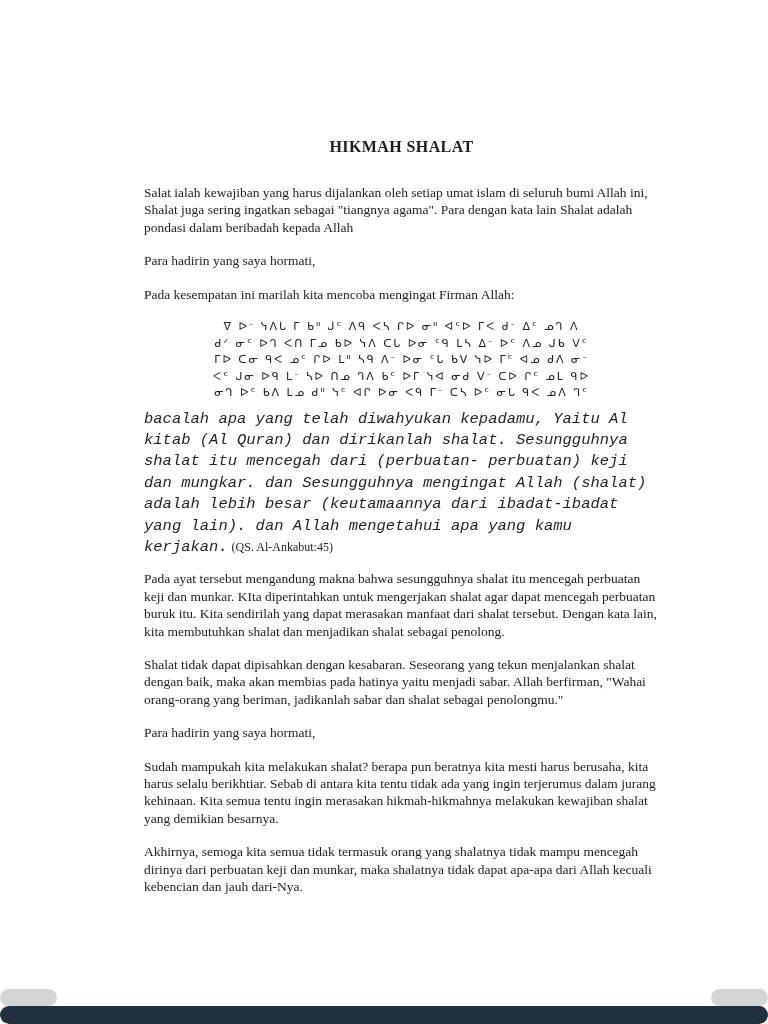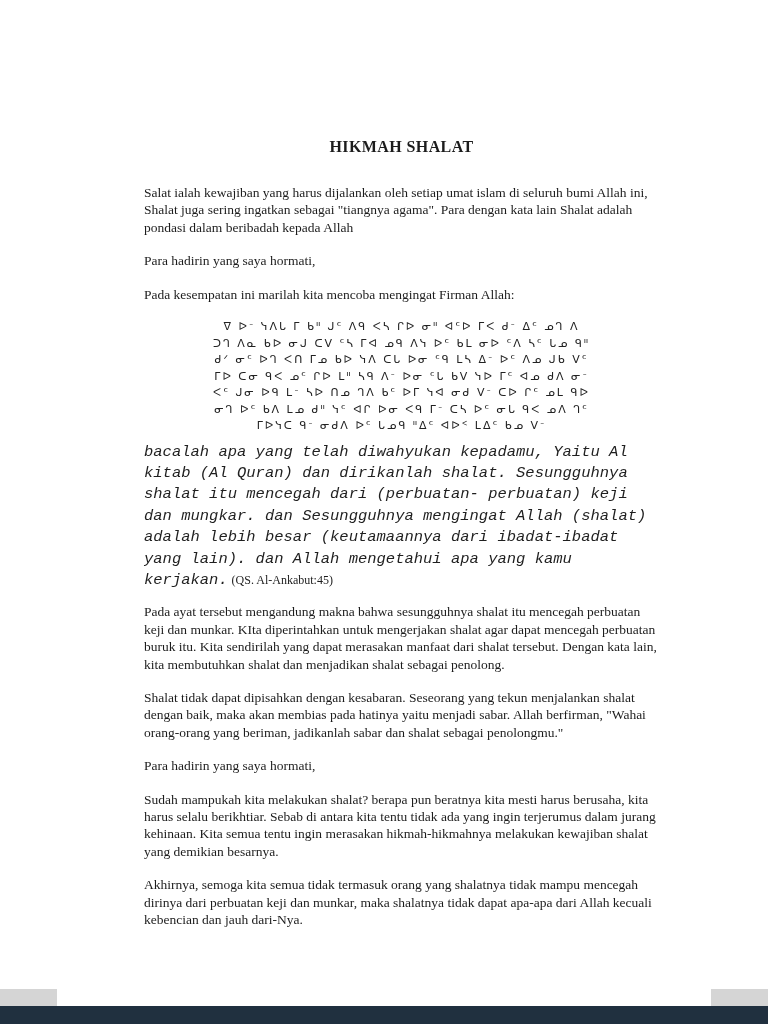--- a/index.html
+++ b/index.html
@@ -1,15 +1,15 @@
 <!DOCTYPE html>
 <html><head>
 <meta charset="utf-8">
 <style>
-  * { margin:0; padding:0; box-sizing:border-box; }
+  * { margin:0; padding:0; box-sizing:border-box;border-radius:9px; }
   html, body { width:768px; height:1024px; }
   body {
     position:relative;
     overflow:hidden;
     background:#ffffff;
     font-family:"Liberation Serif", serif;
     color:#1c1c1c;
   }
   .page {
     position:absolute;
@@ -89,26 +89,24 @@
     <h1 class="title">HIKMAH SHALAT</h1>
 
     <p class="body">Salat ialah kewajiban yang harus dijalankan oleh setiap umat islam di seluruh bumi Allah ini, Shalat juga sering ingatkan sebagai "tiangnya agama". Para dengan kata lain Shalat adalah pondasi dalam beribadah kepada Allah</p>
 
     <p class="body">Para hadirin yang saya hormati,</p>
 
     <p class="body tight">Pada kesempatan ini marilah kita mencoba mengingat Firman Allah:</p>
 
     <div class="arabic-block">
       <div class="arabic-line">ᐁ ᐅᐨ ᓭᐱᒐ ᒥ ᑲᐦ ᒍᑦ ᐱᑫ ᐸᓴ ᒋᐅ ᓂᐦ ᐊᑦᐅ ᒥᐸ ᑯᐨ ᐃᑦ ᓄᒉ ᐱ</div>
-      <div class="arabic-line">ᑐᒉ ᐱᓇ ᑲᐅ ᓂᒍ ᑕᐯ ᑦᓴ ᒥᐊ ᓄᑫ ᐱᓭ ᐅᑦ ᑲᒪ ᓂᐅ ᑦᐱ ᓴᑦ ᒐᓄ ᑫᐦ</div>
       <div class="arabic-line">ᑯᐟ ᓂᑦ ᐅᒉ ᐸᑎ ᒥᓄ ᑲᐅ ᓭᐱ ᑕᒐ ᐅᓂ ᑦᑫ ᒪᓴ ᐃᐨ ᐅᑦ ᐱᓄ ᒍᑲ ᐯᑦ</div>
       <div class="arabic-line">ᒥᐅ ᑕᓂ ᑫᐸ ᓄᑦ ᒋᐅ ᒪᐦ ᓴᑫ ᐱᐨ ᐅᓂ ᑦᒐ ᑲᐯ ᓭᐅ ᒥᑦ ᐊᓄ ᑯᐱ ᓂᐨ</div>
       <div class="arabic-line">ᐸᑦ ᒍᓂ ᐅᑫ ᒪᐨ ᓴᐅ ᑎᓄ ᒉᐱ ᑲᑦ ᐅᒥ ᓭᐊ ᓂᑯ ᐯᐨ ᑕᐅ ᒋᑦ ᓄᒪ ᑫᐅ</div>
       <div class="arabic-line">ᓂᒉ ᐅᑦ ᑲᐱ ᒪᓄ ᑯᐦ ᓭᑦ ᐊᒋ ᐅᓂ ᐸᑫ ᒥᐨ ᑕᓴ ᐅᑦ ᓂᒐ ᑫᐸ ᓄᐱ ᒉᑦ</div>
-      <div class="arabic-line">ᒥᐅᓭᑕ ᑫᐨ ᓂᑯᐱ ᐅᑦ ᒐᓄᑫ ᐦᐃᑦ ᐊᐅᑉ ᒪᐃᑦ ᑲᓄ ᐯᐨ</div>
     </div>
 
     <p class="translation"><span class="t-italic">bacalah apa yang telah diwahyukan kepadamu, Yaitu Al kitab (Al Quran) dan dirikanlah shalat. Sesungguhnya shalat itu mencegah dari (perbuatan- perbuatan) keji dan mungkar. dan Sesungguhnya mengingat Allah (shalat) adalah lebih besar (keutamaannya dari ibadat-ibadat yang lain). dan Allah mengetahui apa yang kamu kerjakan.</span> <span class="t-ref">(QS. Al-Ankabut:45)</span></p>
 
     <p class="body">Pada ayat tersebut mengandung makna bahwa sesungguhnya shalat itu mencegah perbuatan keji dan munkar. KIta diperintahkan untuk mengerjakan shalat agar dapat mencegah perbuatan buruk itu. Kita sendirilah yang dapat merasakan manfaat dari shalat tersebut. Dengan kata lain, kita membutuhkan shalat dan menjadikan shalat sebagai penolong.</p>
 
     <p class="body">Shalat tidak dapat dipisahkan dengan kesabaran. Seseorang yang tekun menjalankan shalat dengan baik, maka akan membias pada hatinya yaitu menjadi sabar. Allah berfirman, "Wahai orang-orang yang beriman, jadikanlah sabar dan shalat sebagai penolongmu."</p>
 
     <p class="body">Para hadirin yang saya hormati,</p>
 

